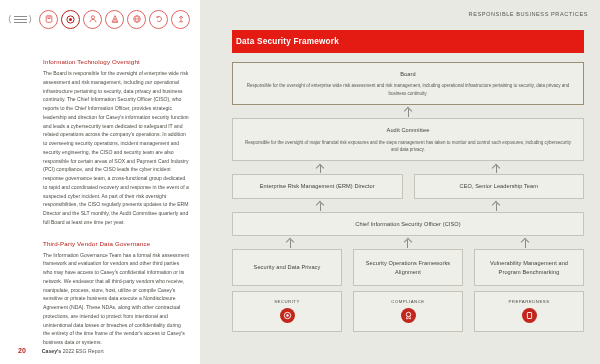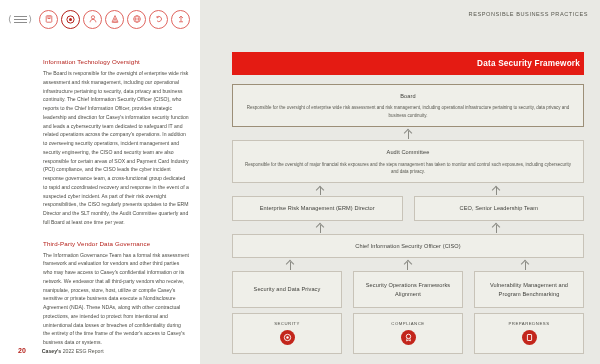--- a/index.html
+++ b/index.html
@@ -123,27 +123,26 @@
 
   
   .diagram {
     position: absolute;
     left: 232px; top: 30px;
     width: 352px;
   }
   .banner {
     background: #e41b13;
     color: #ffffff;
-    text-align: right;
+    text-align: left;
     font-size: 8.2px;
     font-weight: 700;
     letter-spacing: 0.2px;
     padding: 7px 4px;
     margin-bottom: 9px;
-    margin-top: 22px;
   }
   .node {
     border: 0.8px solid #c8c3b8;
     background: #efefe9;
     padding: 7px 10px;
     text-align: center;
   }
   .node.board {
     border: 0.9px solid #9c8f78;
   }

